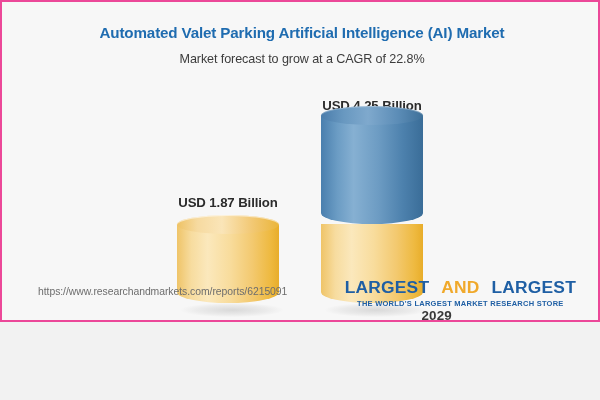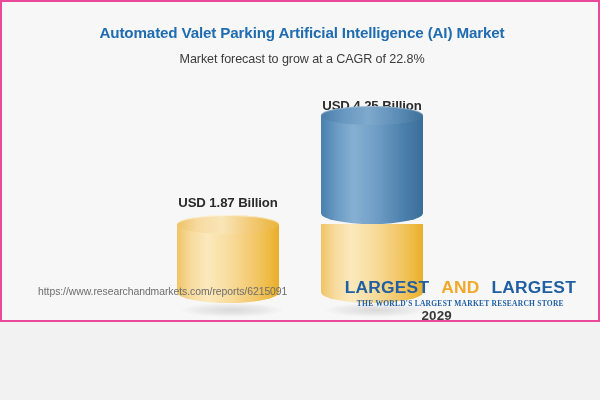--- a/index.html
+++ b/index.html
@@ -189,21 +189,20 @@
     white-space: nowrap;
   }
   .logo-and { color: #f0a92b; }
   .logo-tag {
     margin-top: 3px;
     font-size: 7.5px;
     font-weight: bold;
     color: #1f5fa4;
     letter-spacing: 0.25px;
     white-space: nowrap;
-    font-family: Liberation Serif, serif;
   }
 </style>
 </head>
 <body>
 
 <div class="card">
 
   <div class="header">
     <div class="title">Automated Valet Parking Artificial Intelligence (AI) Market</div>
     <div class="subtitle">Market forecast to grow at a CAGR of 22.8%</div>

